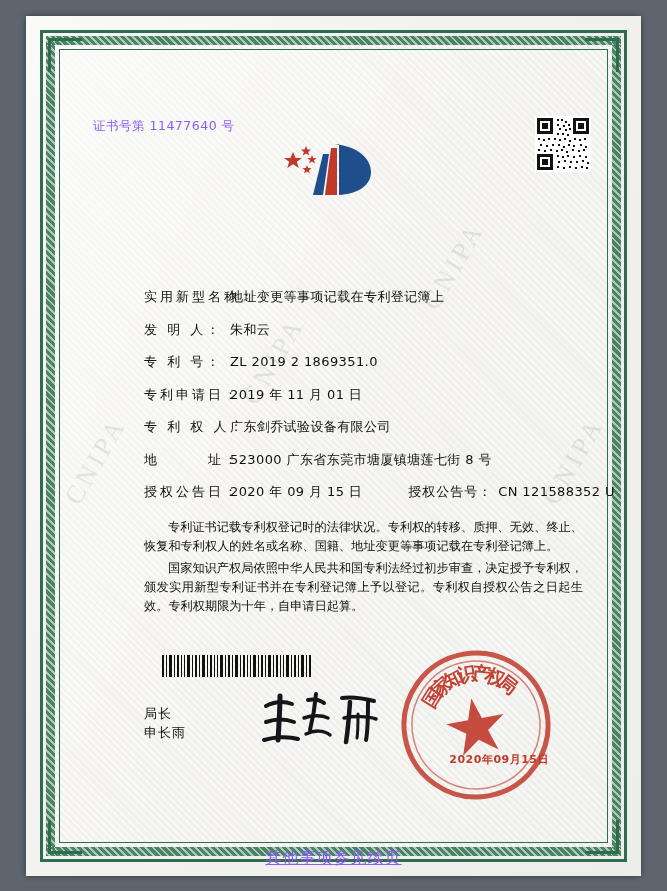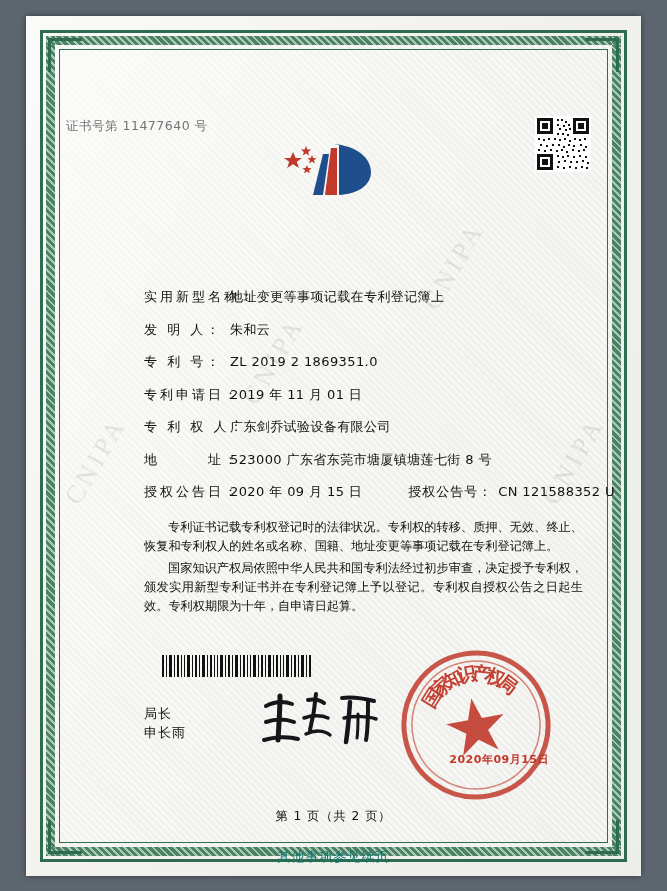--- a/index.html
+++ b/index.html
@@ -114,24 +114,24 @@
     white-space: nowrap;
     font-family: "Liberation Serif", serif;
   }
   .wm1 { left: 22px;  top: 430px; }
   .wm2 { left: 200px; top: 330px; }
   .wm3 { left: 380px; top: 235px; }
   .wm4 { left: 500px; top: 430px; }
 
   .cert-no {
     position: absolute;
-    left: 40px;
+    left: 67px;
     top: 102px;
     font-size: 12.5px;
-    color: #737373;
+    color: #8b5cf6;
     letter-spacing: 0.5px;
   }
 
   
   .qr {
     position: absolute;
     right: 50px;
     top: 100px;
     width: 56px;
     height: 56px;
@@ -260,23 +260,24 @@
     font-size: 12.2px;
     color: #111;
     letter-spacing: 1px;
   }
   .footnote {
     position: absolute;
     left: 0;
     right: 0;
     top: 832px;
     text-align: center;
-    font-size: 13px;
-    color: #0f766e;
+    font-size: 16px;
+    color: #8b5cf6;
     letter-spacing: 1px;
+    text-decoration: underline;
   }
 </style>
 </head>
 <body>
 
 <div class="page">
   <div class="sheet">
 
     <div class="border-outer"></div>
     <div class="border-mid"></div>
@@ -513,17 +514,16 @@
             <text x="79" y="34" text-anchor="middle" transform="rotate(0 79 79)">识</text>
             <text x="79" y="34" text-anchor="middle" transform="rotate(16 79 79)">产</text>
             <text x="79" y="34" text-anchor="middle" transform="rotate(32 79 79)">权</text>
             <text x="79" y="34" text-anchor="middle" transform="rotate(48 79 79)">局</text>
           </g>
         </g>
       </svg>
     </div>
     <div class="seal-date">2020年09月15日</div>
 
-    <div class="page-no">第 1 页（共 2 页）</div>
     <div class="footnote">其他事项参见续页</div>
 
   </div>
 </div>
 
 </body></html>

